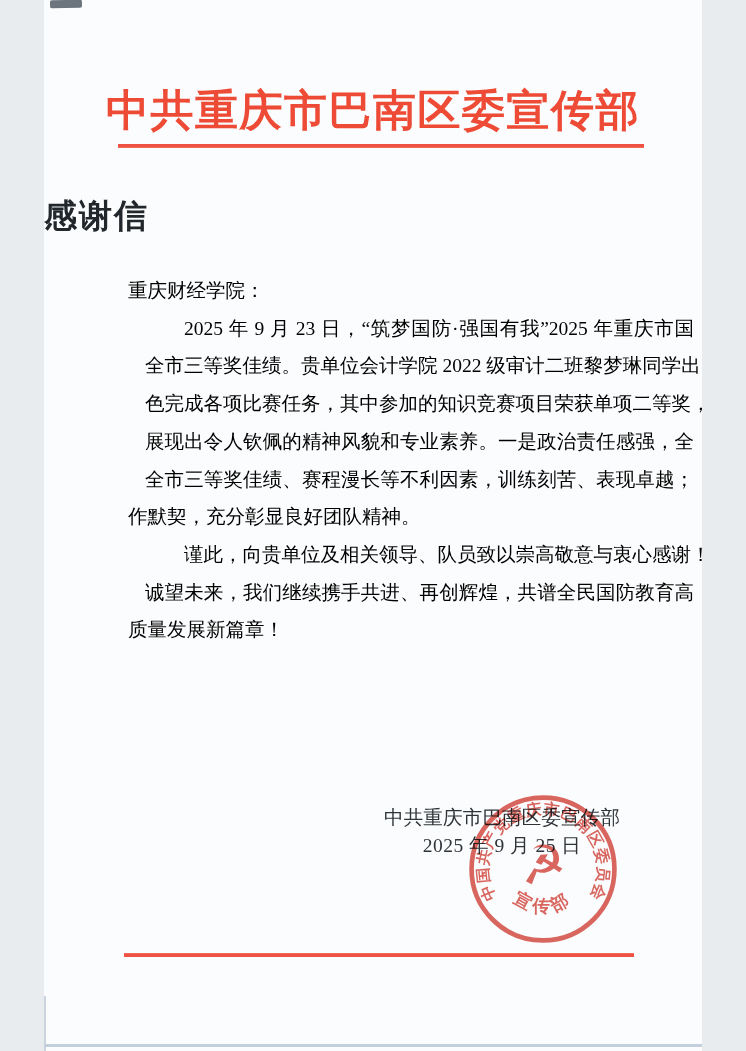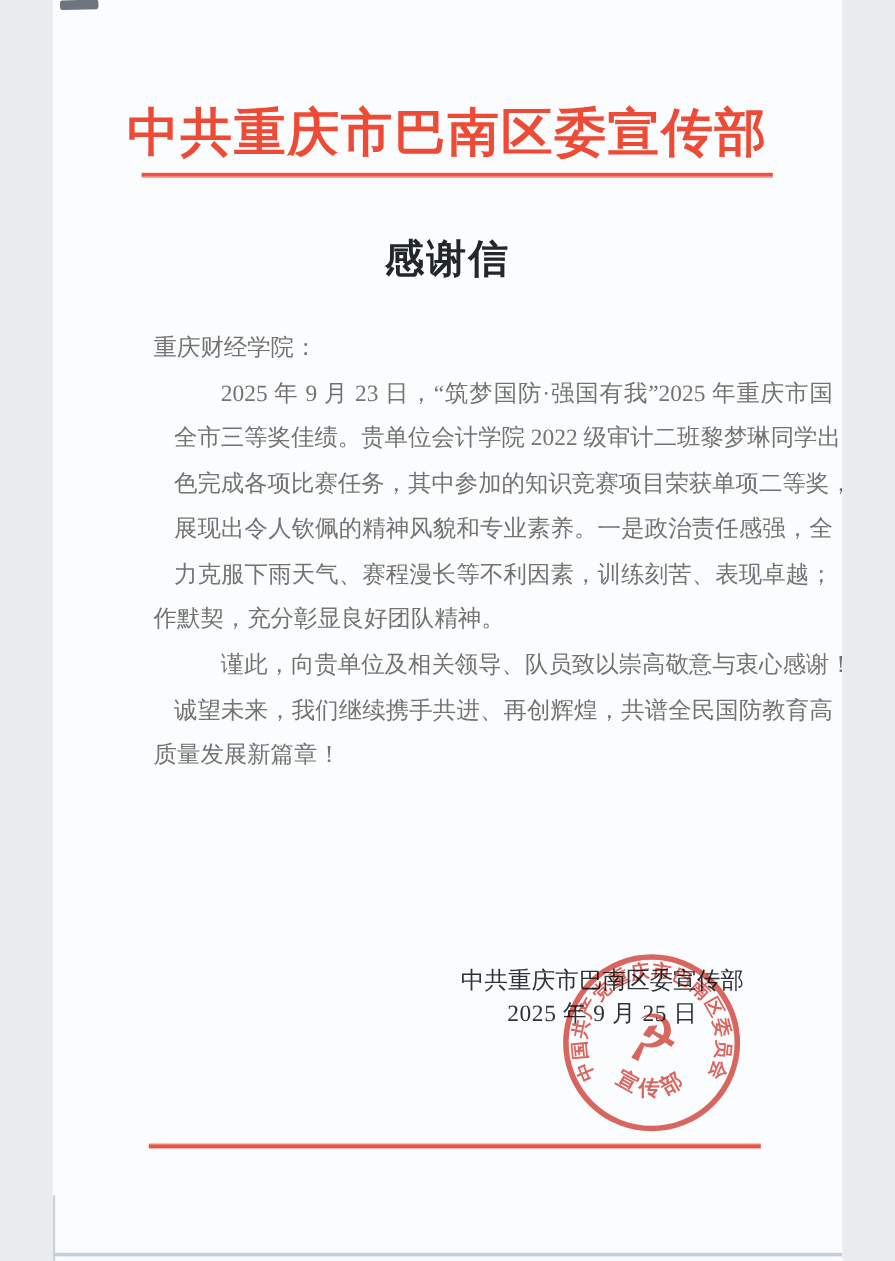--- a/index.html
+++ b/index.html
@@ -35,33 +35,33 @@
   .rule-top {
     position: absolute;
     left: 74px; right: 58px; top: 144px;
     height: 3px;
     border-top: 3.5px solid #ef5242;
     border-bottom: 1.5px solid #f06a59;
   }
   .letter-title {
     position: absolute;
     top: 194px; left: 0; right: 0;
-    text-align: center;
+    text-align: left;
     font-size: 33px;
     font-weight: bold;
     letter-spacing: 2px;
     color: #22272c;
   }
   .bodytext {
     position: absolute;
     left: 84px; top: 272px;
     width: 566px;
     font-size: 19.5px;
     line-height: 37.7px;
-    color: #737373;
+    color: #000000;
   }
   .ln { white-space: nowrap; }
   .ln.fill { text-align: justify; text-align-last: justify; margin-left: 17px; }
   .ln.plain { text-align: left; }
   .ln.indent { text-indent: 2em; }
   .signature-block {
     position: absolute;
     left: 340px; top: 806px;
     width: 236px;
     color: #2e3338;
@@ -137,21 +137,21 @@
   <div class="rule-top"></div>
 
   <div class="letter-title">感谢信</div>
 
   <div class="bodytext">
     <div class="ln plain">重庆财经学院：</div>
     <div class="ln fill indent">2025 年 9 月 23 日，“筑梦国防·强国有我”2025 年重庆市国</div>
     <div class="ln fill">全市三等奖佳绩。贵单位会计学院 2022 级审计二班黎梦琳同学出</div>
     <div class="ln fill">色完成各项比赛任务，其中参加的知识竞赛项目荣获单项二等奖，</div>
     <div class="ln fill">展现出令人钦佩的精神风貌和专业素养。一是政治责任感强，全</div>
-    <div class="ln fill">力克服下雨天气、赛程漫长等不利因素，训练刻苦、表现卓越；</div>
+    <div class="ln fill">全市三等奖佳绩、赛程漫长等不利因素，训练刻苦、表现卓越；</div>
     <div class="ln plain">作默契，充分彰显良好团队精神。</div>
     <div class="ln fill indent">谨此，向贵单位及相关领导、队员致以崇高敬意与衷心感谢！</div>
     <div class="ln fill">诚望未来，我们继续携手共进、再创辉煌，共谱全民国防教育高</div>
     <div class="ln plain">质量发展新篇章！</div>
   </div>
 
   <div class="signature-block">
     <div class="sig-org">中共重庆市巴南区委宣传部</div>
     <div class="sig-date">2025 年 9 月 25 日</div>
   </div>

